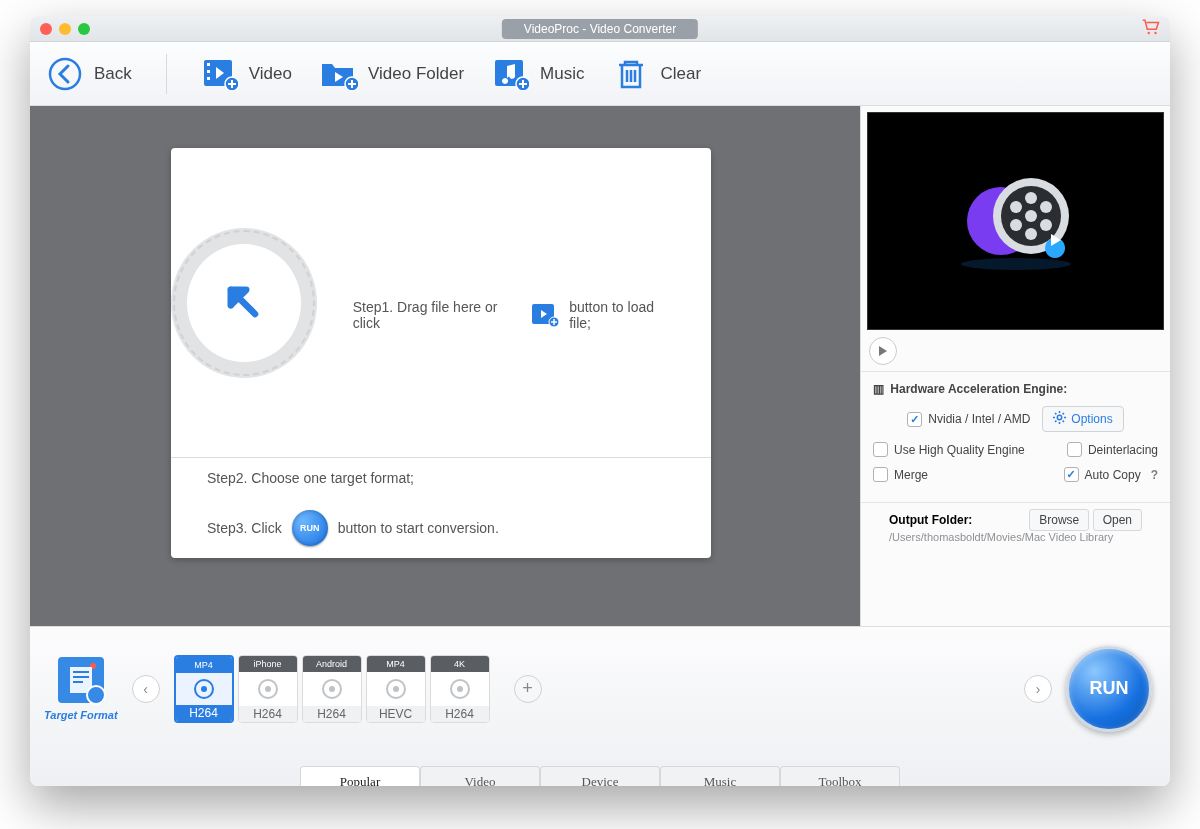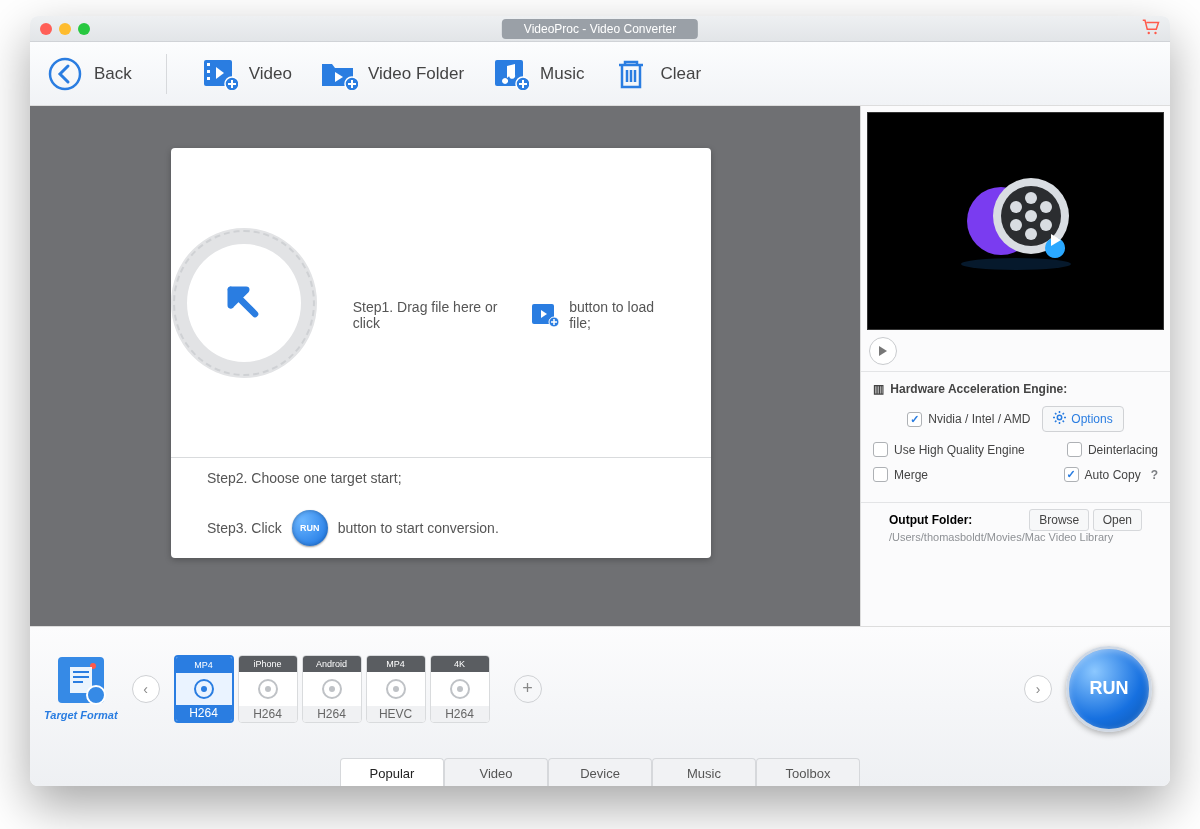--- a/index.html
+++ b/index.html
@@ -123,21 +123,21 @@
 .add-preset { width:28px;height:28px;border-radius:50%;border:1px solid #cfd1d4;display:flex;align-items:center;justify-content:center;color:#888;font-size:18px;cursor:pointer;align-self:center;margin-left:10px; }
 .run-big {
   width:86px;height:86px;border-radius:50%;
   background: radial-gradient(circle at 32% 28%, #8cc8ff, #1670e0 60%, #0c52a8);
   border:3px solid #cfd8e4; margin-left:auto; margin-right:4px;
   display:flex;align-items:center;justify-content:center;color:#fff;font-weight:bold;font-size:18px;
   box-shadow:0 2px 6px rgba(0,0,0,.3), inset 0 2px 6px rgba(255,255,255,.4);
   cursor:pointer;
 }
 .tabs { height:36px; display:flex; justify-content:center; gap:0; }
-.tab { width:104px; text-align:center; line-height:30px; font-size:13px; color:#555; border:1px solid #d6d8db; border-bottom:none; margin-top:8px; background:#f1f2f4; cursor:pointer; border-radius:4px 4px 0 0; }
+.tab { width:120px; text-align:center; line-height:30px; font-size:13px; color:#555; border:1px solid #d6d8db; border-bottom:none; margin-top:16px; background:#f1f2f4; cursor:pointer; border-radius:4px 4px 0 0;font-family:Liberation Serif, serif; }
 .tab.active { background:#fff; color:#222; }
 .help-q { color:#7b7e82; font-weight:bold; margin-left:4px; }
 </style>
 </head>
 <body>
 
 <div class="window">
 
   <div class="titlebar">
     <div class="traffic">
@@ -228,21 +228,21 @@
               <svg width="28" height="24">
                   <rect x="1" y="1" width="22" height="20" rx="2" fill="#2a7de1"></rect>
                   <path d="M10 7 L16 11 L10 15 Z" fill="#fff"></path>
                   <circle cx="23" cy="19" r="5" fill="#2a7de1" stroke="#fff"></circle>
                   <path d="M23 16v6M20 19h6" stroke="#fff" stroke-width="1.5"></path>
                 </svg>
             </span>
             <span>button to load file;</span>
           </div>
         </div>
-        <div class="drop-step divider">Step2. Choose one target start;</div>
+        <div class="drop-step divider">Step2. Choose one target format;</div>
         <div class="drop-step">
           <span>Step3. Click</span>
           <span class="run-pill">RUN</span>
           <span>button to start conversion.</span>
         </div>
       </div>
     </div>
 
     <div class="right-pane">
       <div class="preview">

